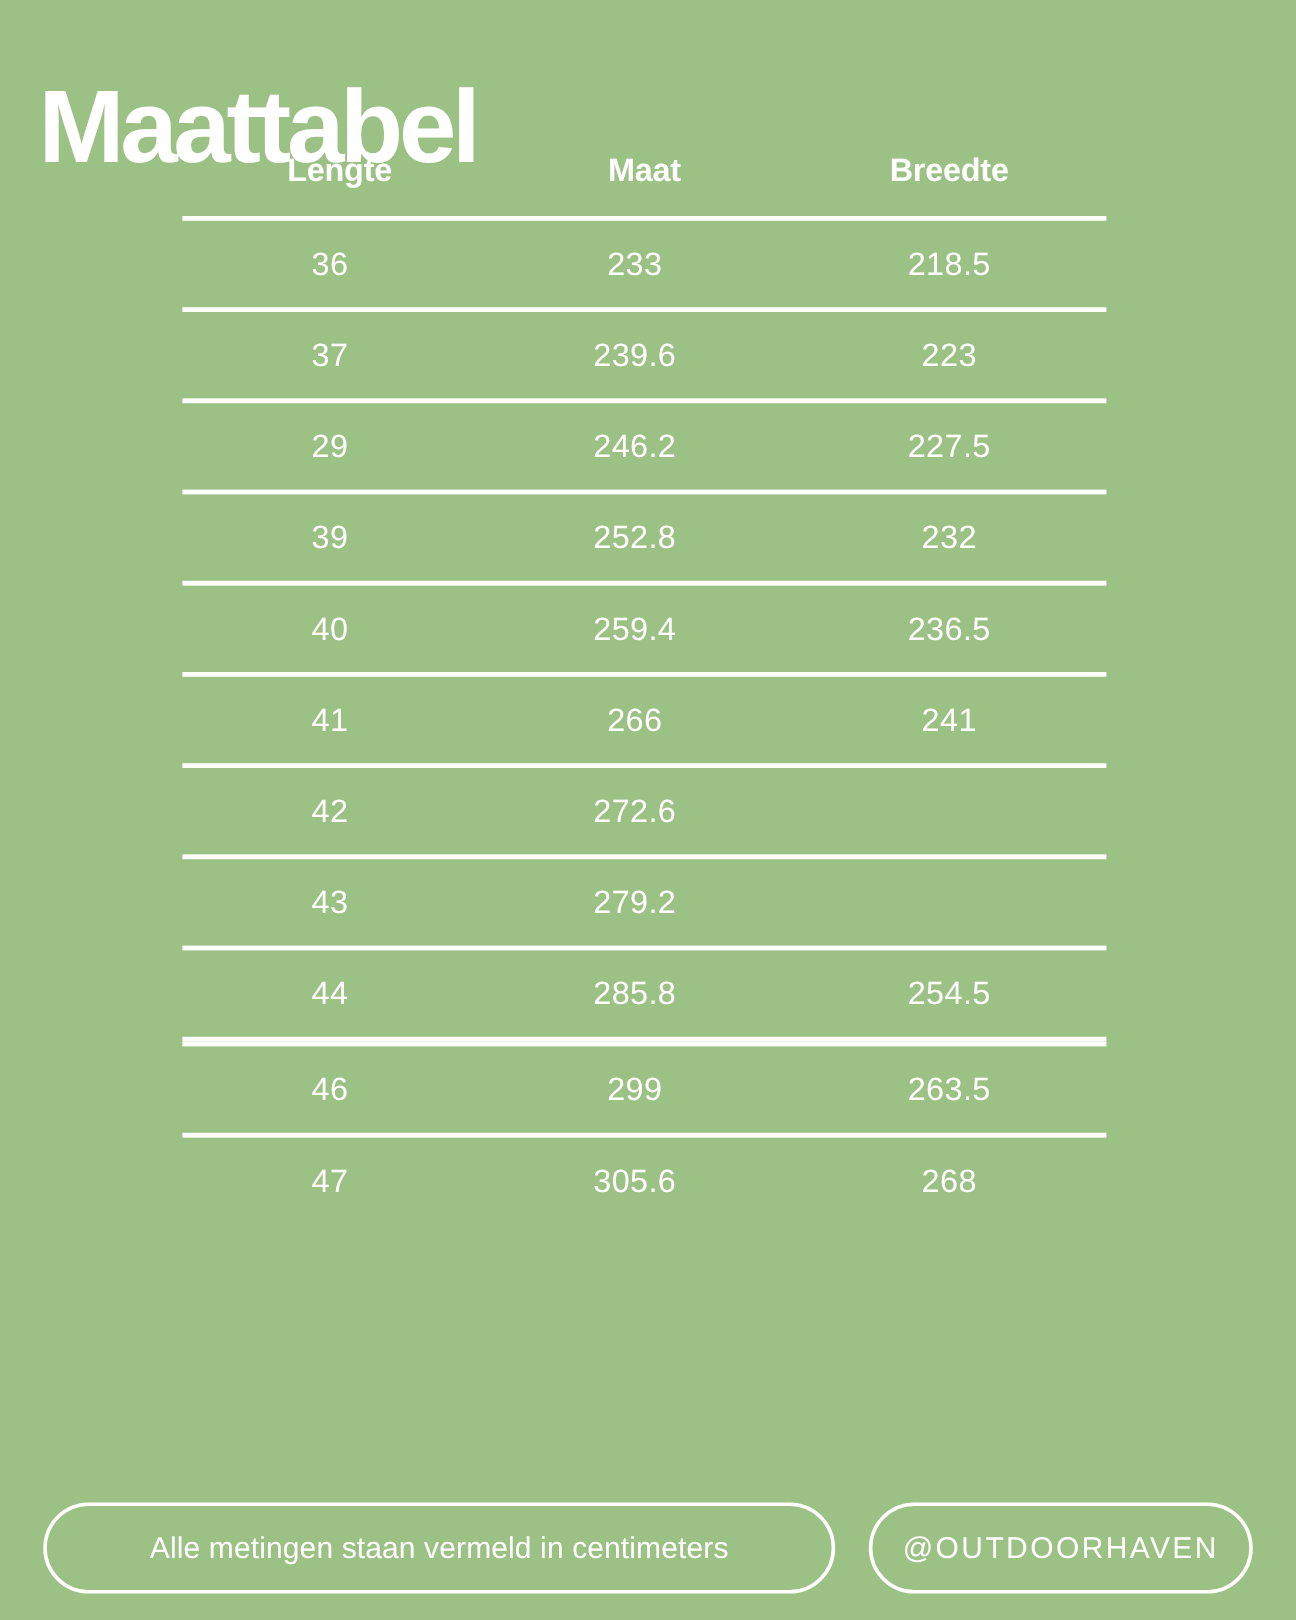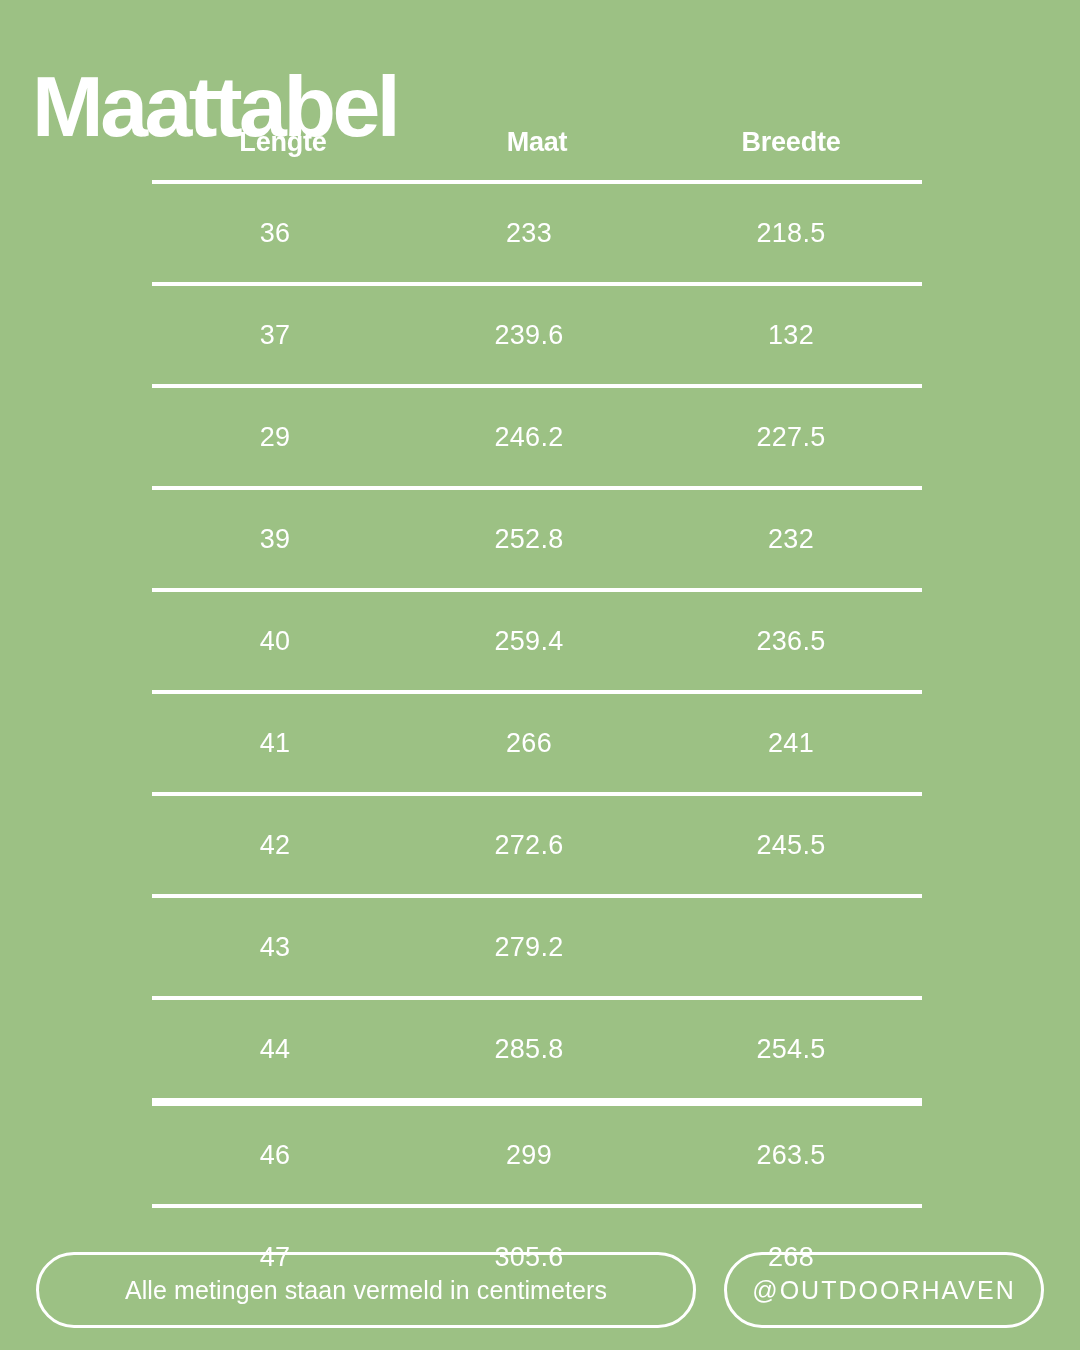--- a/index.html
+++ b/index.html
@@ -55,21 +55,21 @@
   .col-breedte{ width: 262px; }
 
   .divider {
     height: 4px;
     background: #ffffff;
     width: 100%;
   }
 
   .data-row {
     display: flex;
-    height: 98px;
+    height: 72px;
     align-items: center;
   }
   .data-cell {
     color: #ffffff;
     font-size: 27px;
     font-weight: 400;
     text-align: center;
     letter-spacing: 0.3px;
   }
 
@@ -124,21 +124,21 @@
   <div class="data-row">
     <div class="data-cell col-maat">36</div>
     <div class="data-cell col-lengte">233</div>
     <div class="data-cell col-breedte">218.5</div>
   </div>
 
   <div class="divider"></div>
   <div class="data-row">
     <div class="data-cell col-maat">37</div>
     <div class="data-cell col-lengte">239.6</div>
-    <div class="data-cell col-breedte">132</div>
+    <div class="data-cell col-breedte">223</div>
   </div>
 
   <div class="divider"></div>
   <div class="data-row">
     <div class="data-cell col-maat">29</div>
     <div class="data-cell col-lengte">246.2</div>
     <div class="data-cell col-breedte">227.5</div>
   </div>
 
   <div class="divider"></div>
@@ -159,21 +159,20 @@
   <div class="data-row">
     <div class="data-cell col-maat">41</div>
     <div class="data-cell col-lengte">266</div>
     <div class="data-cell col-breedte">241</div>
   </div>
 
   <div class="divider"></div>
   <div class="data-row">
     <div class="data-cell col-maat">42</div>
     <div class="data-cell col-lengte">272.6</div>
-    <div class="data-cell col-breedte">245.5</div>
   </div>
 
   <div class="divider"></div>
   <div class="data-row">
     <div class="data-cell col-maat">43</div>
     <div class="data-cell col-lengte">279.2</div>
   </div>
 
   <div class="divider"></div>
   <div class="data-row">

